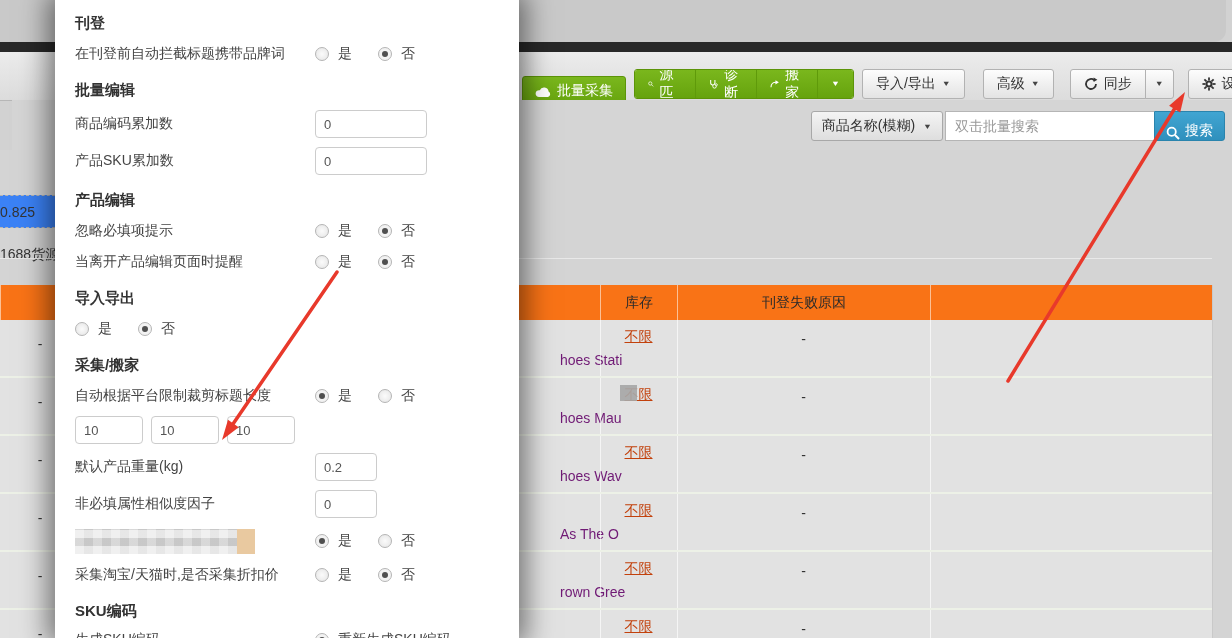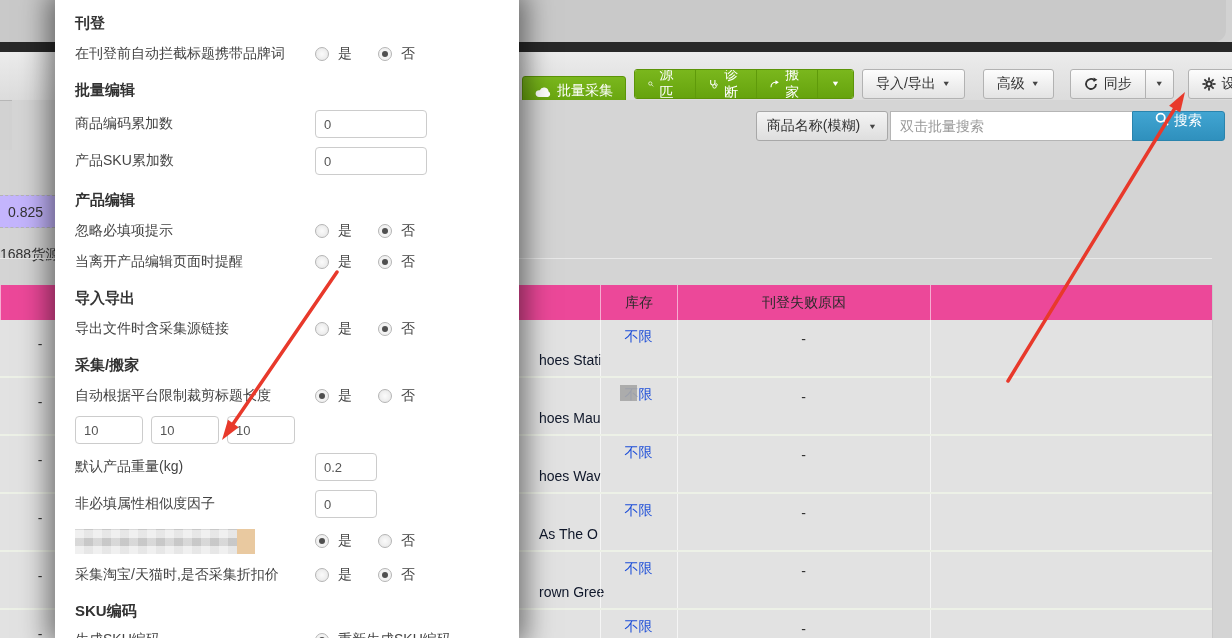--- a/index.html
+++ b/index.html
@@ -26,39 +26,39 @@
   .caret-d{color:#444;}
   .split{display:flex;align-items:center;}
   .split .btn-gray:first-child{border-radius:3px 0 0 3px;}
   .split .btn-gray:last-child{border-radius:0 3px 3px 0;margin-left:-1px;padding:0 9px;}
   .mL8{margin-left:8px;} .mL18{margin-left:18px;} .mL16{margin-left:16px;} .mL14{margin-left:14px;}
   .ico{display:block;}
   
   .search-row{position:absolute;left:12px;top:100px;width:1232px;height:50px;background:#d5d5d5;}
   .search-box{position:absolute;right:19px;top:11px;display:flex;align-items:center;}
   .sel-btn{height:30px;box-sizing:border-box;display:flex;align-items:center;gap:8px;background:linear-gradient(#f4f4f4,#dedede);border:1px solid #a8a8a8;border-radius:3px;color:#333;font-size:14px;padding:0 10px;margin-right:2px;cursor:pointer;}
-  .search-input{height:30px;box-sizing:border-box;width:242px;border:1px solid #b5b5b5;border-right:none;padding:0 9px;font-size:14px;color:#333;background:#fff;outline:none;font-family:inherit;}
+  .search-input{height:30px;box-sizing:border-box;width:209px;border:1px solid #b5b5b5;border-right:none;padding:0 9px;font-size:14px;color:#333;background:#fff;outline:none;font-family:inherit;}
   .search-input::placeholder{color:#9a9a9a;}
-  .btn-blue{height:30px;box-sizing:border-box;display:flex;align-items:flex-start;gap:5px;background:linear-gradient(#41a5d2,#2f90bd);border:1px solid #2a84ad;border-radius:0 3px 3px 0;color:#fff;font-size:14px;padding:0 22px;cursor:pointer;}
+  .btn-blue{height:30px;box-sizing:border-box;display:flex;align-items:flex-end;gap:5px;background:linear-gradient(#41a5d2,#2f90bd);border:1px solid #2a84ad;border-radius:0 3px 3px 0;color:#fff;font-size:14px;padding:0 11px;cursor:pointer;}
   
   .content{position:absolute;left:0;top:150px;width:1232px;height:488px;background:#d4d4d4;}
   .panel-top-line{position:absolute;left:0;top:108px;width:1212px;height:1px;background:#e9e9e9;}
-  .price-frag{position:absolute;left:0;top:45px;width:55px;height:33px;background:#c4b5fd;border-top:1px dashed #b4b4b4;border-bottom:1px dashed #b4b4b4;font-size:14px;color:#333;line-height:33px;padding-left:8px;box-sizing:border-box;}
+  .price-frag{position:absolute;left:0;top:45px;width:55px;height:33px;background:#3b82f6;border-top:1px dashed #b4b4b4;border-bottom:1px dashed #b4b4b4;font-size:14px;color:#333;line-height:33px;padding-left:0;box-sizing:border-box;}
   .source-frag{position:absolute;left:0;top:96px;width:55px;height:22px;font-size:14px;color:#333;white-space:nowrap;overflow:hidden;}
   .dtable{position:absolute;left:0;top:135px;width:1212px;height:353px;overflow:hidden;border-right:1px solid #c9c9c9;}
-  .thead{position:relative;width:1212px;height:35px;background:#ec4899;}
+  .thead{position:relative;width:1212px;height:35px;background:#f97316;}
   .thead .hcell{position:absolute;top:0;height:35px;line-height:35px;font-size:14px;color:#2b2b2b;text-align:center;box-sizing:border-box;border-left:1px solid rgba(255,255,255,.55);}
   .h-shop{left:0;width:600px;text-align:left;padding-left:14px;border-left:none;}
   .h-stock{left:600px;width:77px;}
   .h-reason{left:677px;width:253px;}
   .h-blank1{left:930px;width:282px;}
   .tbody{position:relative;width:1212px;}
   .trow{position:relative;width:1212px;height:58px;background:#e2e2e2;border-bottom:2px solid #edf1e7;box-sizing:border-box;cursor:pointer;}
-  .trow .name{position:absolute;left:539px;top:32px;font-size:14px;color:#0f172a;white-space:nowrap;}
-  .trow .stock{position:absolute;left:600px;width:77px;top:8px;text-align:center;font-size:14px;color:#1d4ed8;}
+  .trow .name{position:absolute;left:560px;top:32px;font-size:14px;color:#701a75;white-space:nowrap;}
+  .trow .stock{position:absolute;left:600px;width:77px;top:8px;text-align:center;font-size:14px;color:#c2410c;text-decoration:underline;}
   .trow .reason{position:absolute;left:677px;width:253px;top:11px;text-align:center;font-size:14px;color:#333;}
   .trow .ldash{position:absolute;left:30px;top:16px;width:20px;text-align:center;font-size:14px;color:#333;}
   .vline{position:absolute;top:0;bottom:0;width:1px;background:rgba(255,255,255,.65);}
   .v1{left:600px;} .v2{left:677px;} .v3{left:930px;}
   .censor-patch{position:absolute;left:620px;top:7px;width:17px;height:16px;background:#a7a7a7;opacity:.92;}
   
   .settings-panel{position:absolute;left:55px;top:0;width:464px;height:638px;background:#fff;box-shadow:0 0 26px 7px rgba(0,0,0,.5);z-index:10;box-sizing:border-box;}
   .panel-inner{padding:12px 20px 0 20px;}
   .sec{font-size:15px;font-weight:bold;color:#333;margin:16px 0 10px 0;}
   .sec.first{margin-top:2px;}
@@ -314,21 +314,20 @@
           </span>
         <span class="ropt">
             <i class="radio checked"></i>
             <span>否</span>
           </span>
       </div>
     </div>
 
     <div class="sec">导入导出</div>
     <div class="prow">
-      <span class="lbl">导出文件时含采集源链接</span>
       <div class="ctrl">
         <span class="ropt">
             <i class="radio"></i>
             <span>是</span>
           </span>
         <span class="ropt">
             <i class="radio checked"></i>
             <span>否</span>
           </span>
       </div>

